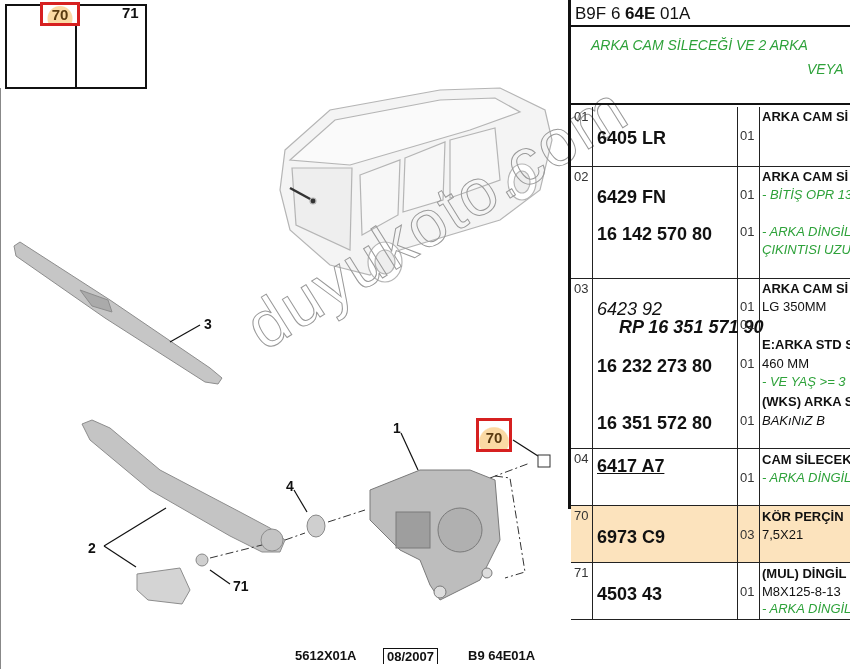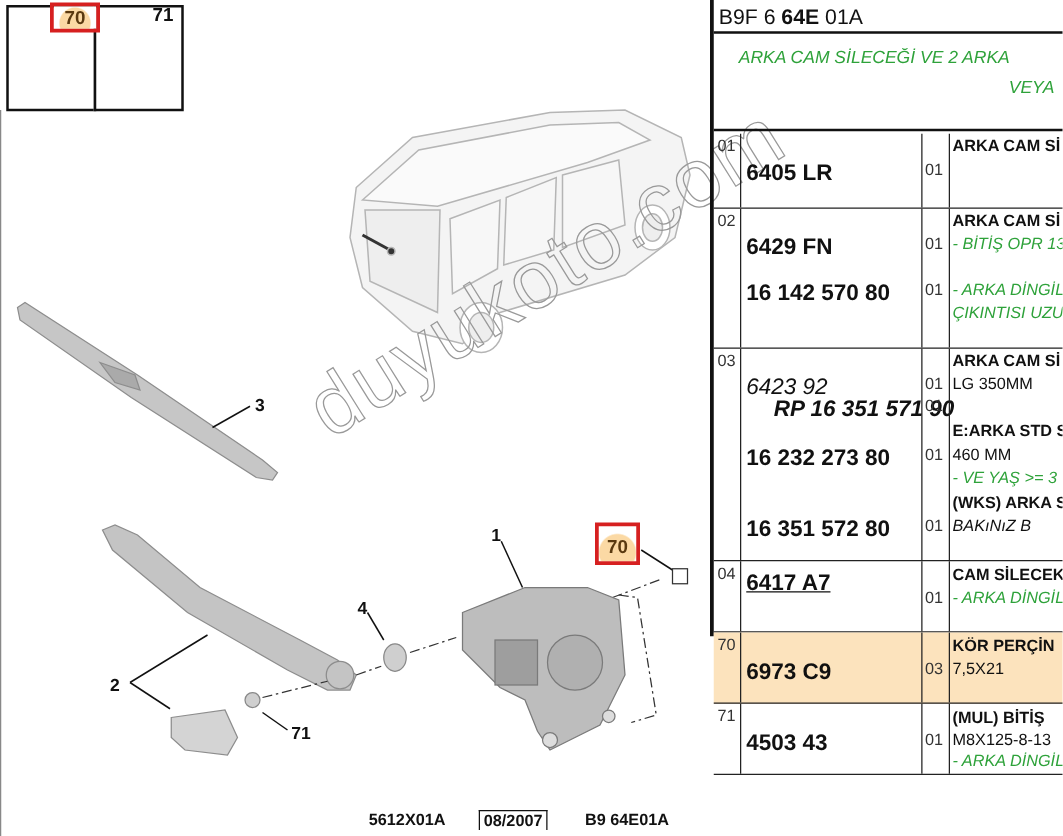--- a/index.html
+++ b/index.html
@@ -240,18 +240,18 @@
 
   <div class="row" style="top:563px; height:57px;">
     <div class="col-no">71</div>
     <div class="col-ref">
       <span class="ref" style="top:21px;">4503 43</span>
     </div>
     <div class="col-qty">
       <span class="qty" style="top:21px;">01</span>
     </div>
     <div class="col-desc">
-      <span class="d b" style="top:3px;">(MUL) BİTİŞ</span>
+      <span class="d b" style="top:3px;">(MUL) DİNGİL</span>
       <span class="d" style="top:21px;">M8X125-8-13</span>
       <span class="d g" style="top:38px;">- ARKA DİNGİL</span>
     </div>
   </div>
 </div>
 
 </body></html>

